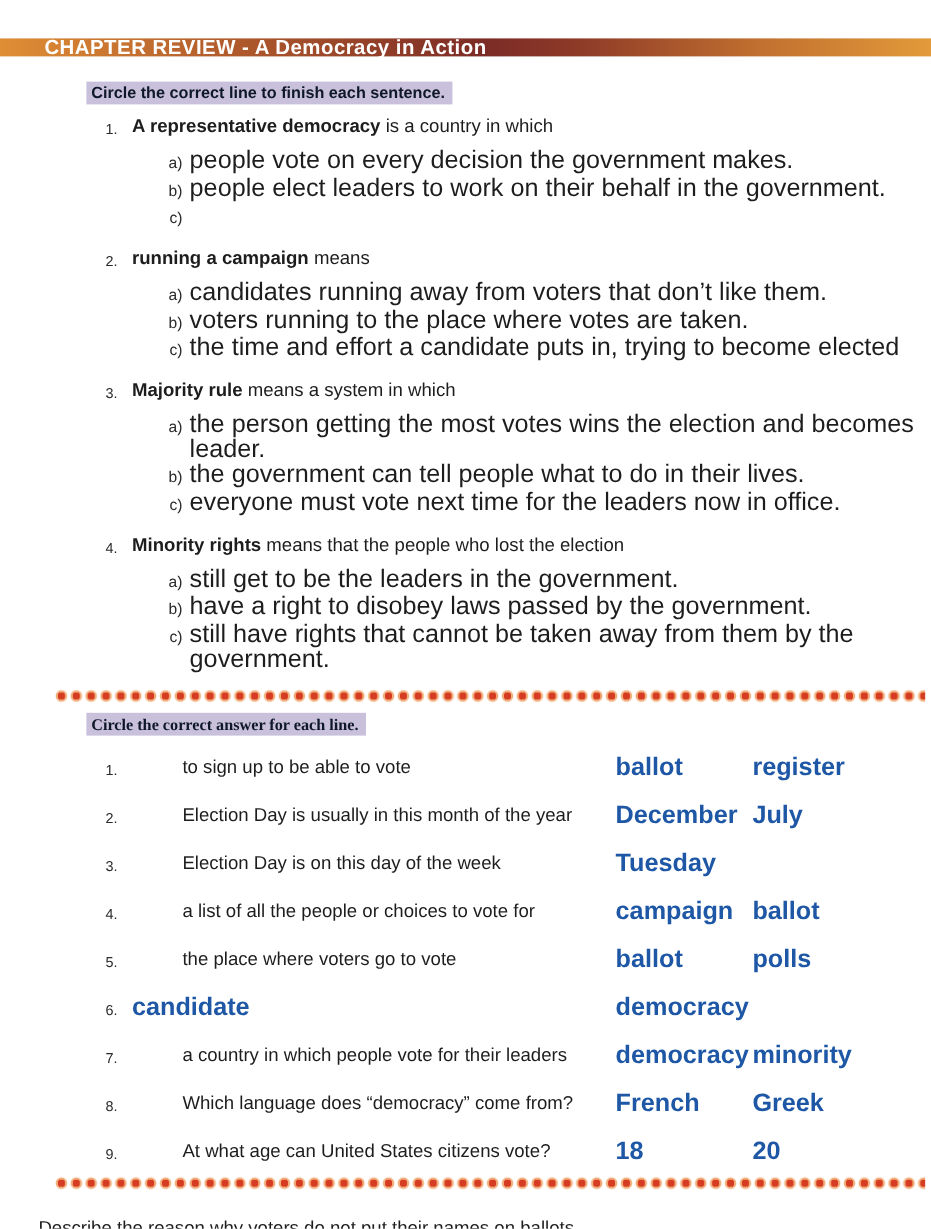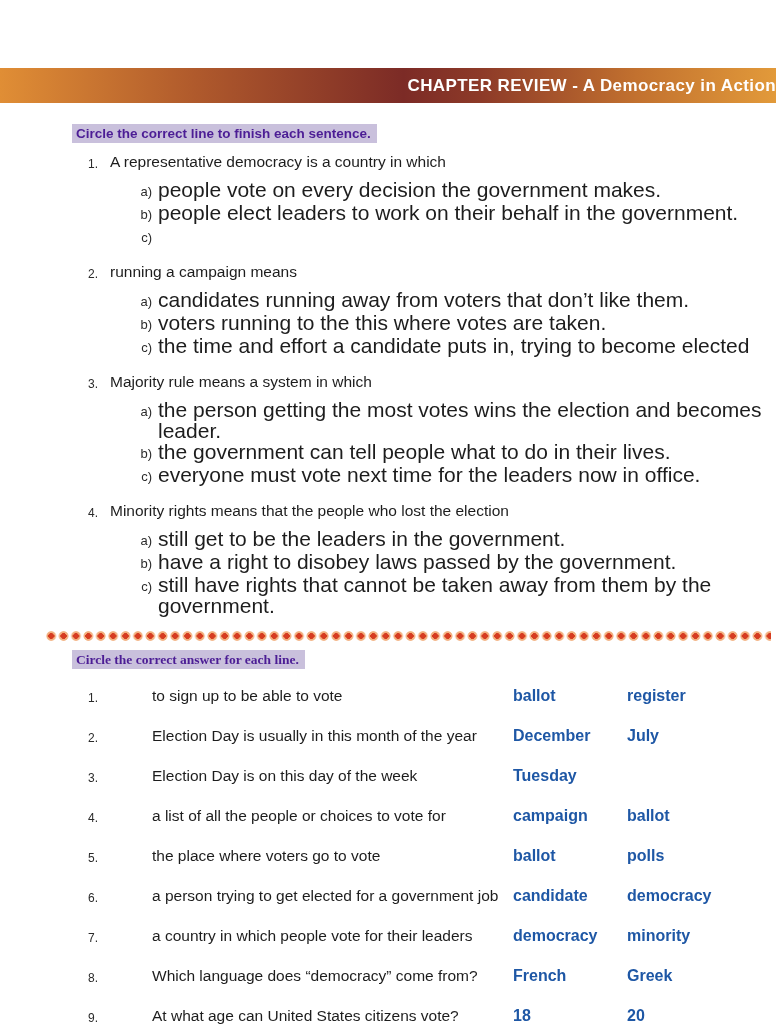--- a/index.html
+++ b/index.html
@@ -5,57 +5,57 @@
   html, body { margin: 0; padding: 0; }
   body {
     width: 776px; height: 1024px;
     background: #ffffff;
     font-family: "Liberation Sans", sans-serif;
     color: #1d1d1d;
     position: relative;
     overflow: hidden;
   }
   .title-bar {
-    margin-top: 68px;
-    height: 35px;
+    margin-top: 32px;
+    height: 15px;
     width: 776px;
     background: linear-gradient(90deg, #e08e35 0%, #b05a2c 25%, #7c2b26 52%, #8d3a28 62%, #c2712f 82%, #e29a3a 100%);
-    display: flex; align-items: center; justify-content: flex-end;
+    display: flex; align-items: center;
   }
   .title-text {
     color: #ffffff;
     font-weight: bold;
     font-size: 17px;
     letter-spacing: 0.4px;
     padding-left: 37px;
     white-space: nowrap;
   }
   .instruction {
     display: inline-block;
     margin-left: 72px;
     background: #c9c0dc;
-    color: #4c1d95;
+    color: #0f172a;
     font-weight: bold;
     font-size: 13.5px;
     padding: 2px 6px 2px 4px;
     line-height: 15px;
   }
   .instr1 { margin-top: 15px; }
   .instr2 { margin-top: 7px; font-family: Liberation Serif, serif; }
 
   
   .s1 { margin-top: 6px; }
   .question { padding-left: 76px; margin-bottom: 13px; }
   .q-head { display: flex; line-height: 21px; margin-bottom: 4px; }
   .q-num {
     width: 22px; text-align: right; margin-right: 12px;
     font-size: 12px; color: #2a2a2a; padding-top: 3px; flex: none;
   }
   .q-text { font-size: 15.5px; }
-  .q-text b { font-weight: normal; }
+  .q-text b { font-weight: bold; }
   .opt { display: flex; margin-left: 56px; line-height: 21px; }
   .opt-letter {
     width: 20px; text-align: right; margin-right: 6px;
     font-size: 13px; color: #2a2a2a; padding-top: 2px; flex: none;
   }
   .opt-text { font-size: 21px; }
 
   
   .dotted {
     margin-left: 45px;
@@ -74,21 +74,21 @@
     display: grid;
     grid-template-columns: 22px 391px 102px auto;
     column-gap: 12px;
     padding-left: 76px;
     line-height: 21px;
     margin-top: 16px;
   }
   .match-row:first-of-type { margin-top: 10px; }
   .m-num { text-align: right; font-size: 12px; color: #2a2a2a; padding-top: 3px; }
   .m-clue { font-size: 15.5px; margin-left: 42px; }
-  .m-choice { font-size: 16px; font-weight: bold; color: #1e57a5; }
+  .m-choice { font-size: 21px; font-weight: bold; color: #1e57a5; }
 
   
   .footer-q {
     margin-top: 20px;
     padding-left: 32px;
     font-size: 15.5px;
     line-height: 21px;
   }
   .short-blank {
     display: inline-block;
@@ -132,21 +132,21 @@
     <div class="q-head">
       <span class="q-num">2.</span>
       <span class="q-text"><b>running a campaign</b><span> means</span></span>
     </div>
     <div class="opt">
       <span class="opt-letter">a)</span>
       <span class="opt-text">candidates running away from voters that don’t like them.</span>
     </div>
     <div class="opt">
       <span class="opt-letter">b)</span>
-      <span class="opt-text">voters running to the this where votes are taken.</span>
+      <span class="opt-text">voters running to the place where votes are taken.</span>
     </div>
     <div class="opt">
       <span class="opt-letter">c)</span>
       <span class="opt-text">the time and effort a candidate puts in, trying to become elected</span>
     </div>
   </div>
 
   <div class="question">
     <div class="q-head">
       <span class="q-num">3.</span>
@@ -217,21 +217,20 @@
     <span class="m-choice">ballot</span>
   </div>
   <div class="match-row">
     <span class="m-num">5.</span>
     <span class="m-clue">the place where voters go to vote</span>
     <span class="m-choice">ballot</span>
     <span class="m-choice">polls</span>
   </div>
   <div class="match-row">
     <span class="m-num">6.</span>
-    <span class="m-clue">a person trying to get elected for a government job</span>
     <span class="m-choice">candidate</span>
     <span class="m-choice">democracy</span>
   </div>
   <div class="match-row">
     <span class="m-num">7.</span>
     <span class="m-clue">a country in which people vote for their leaders</span>
     <span class="m-choice">democracy</span>
     <span class="m-choice">minority</span>
   </div>
   <div class="match-row">

